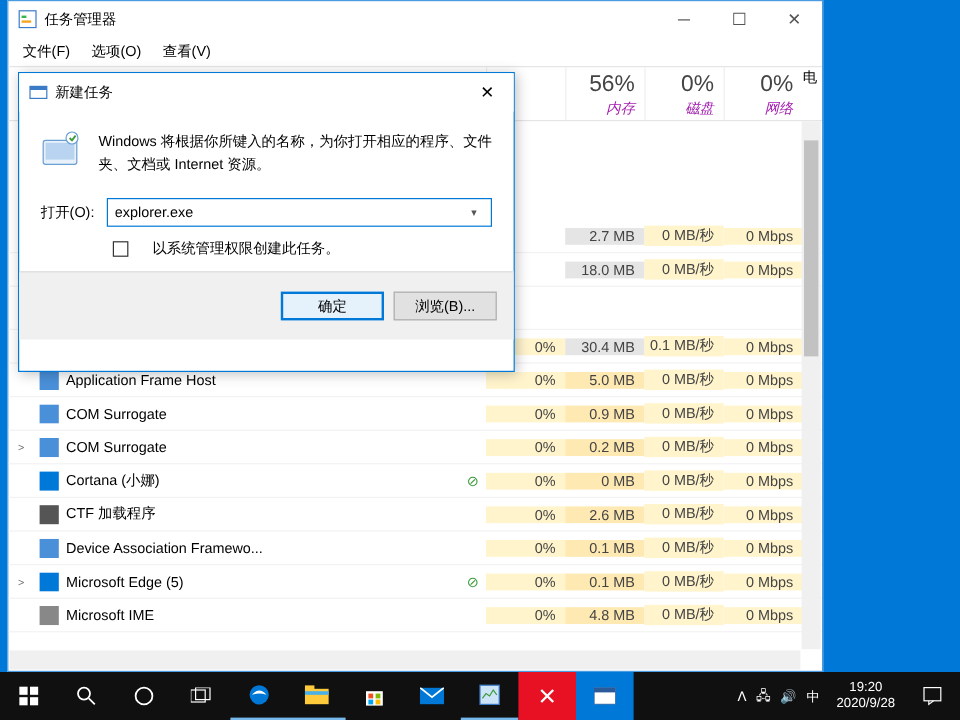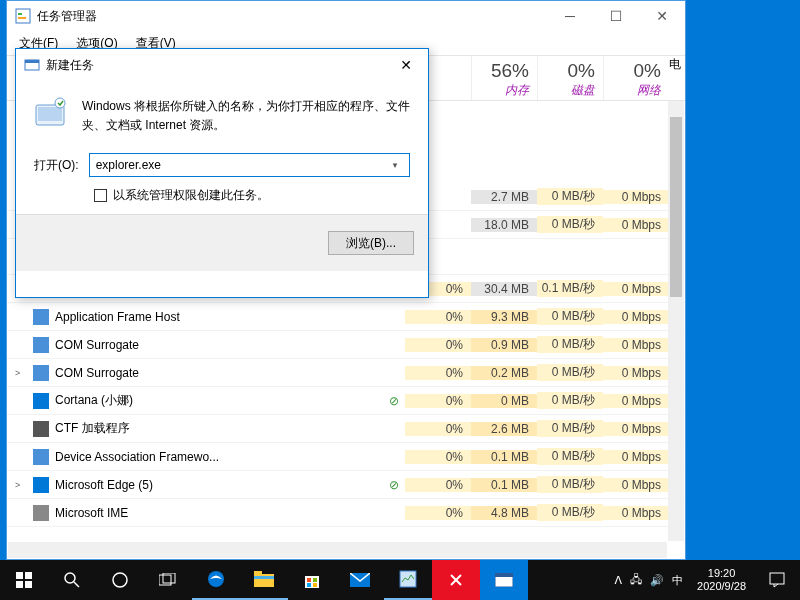--- a/index.html
+++ b/index.html
@@ -29,35 +29,35 @@
 .tm-cpu-col { background: #fff4cc; }
 .tm-mem-col { background: #ffe9b3; }
 .tm-disk-col { background: #fff4cc; }
 .tm-net-col { background: #fff4cc; }
 .tm-mem-hi { background: #e5e5e5; }
 .tm-scrollbar-v { position: absolute; right: 1px; top: 100px; width: 16px; height: 440px; background: #f0f0f0; }
 .tm-scrollbar-h { position: absolute; left: 1px; bottom: 1px; right: 18px; height: 16px; background: #f0f0f0; }
 .tm-scroll-thumb-v { position: absolute; top: 16px; left: 2px; right: 2px; height: 180px; background: #c2c2c2; }
 
 
-.dlg { position: absolute; left: 15px; top: 48px; width: 414px; height: 250px; background: #fff; border: 1px solid #0078d7; box-shadow: 2px 2px 10px rgba(0,0,0,0.25); z-index: 10; }
+.dlg { position: absolute; left: 15px; top: 60px; width: 414px; height: 250px; background: #fff; border: 1px solid #0078d7; box-shadow: 2px 2px 10px rgba(0,0,0,0.25); z-index: 10; }
 .dlg-titlebar { height: 32px; display: flex; align-items: center; padding: 0 0 0 8px; background: #fff; }
 .dlg-title-icon { width: 16px; height: 16px; margin-right: 6px; }
 .dlg-title { font-size: 12px; flex: 1; }
 .dlg-close { width: 44px; height: 30px; display: flex; align-items: center; justify-content: center; font-size: 14px; }
 .dlg-body { padding: 16px 18px 10px 18px; font-size: 12px; }
 .dlg-desc-row { display: flex; gap: 14px; margin-bottom: 18px; }
 .dlg-big-icon { width: 34px; height: 34px; flex-shrink: 0; }
 .dlg-desc { line-height: 1.6; }
 .dlg-open-row { display: flex; align-items: center; gap: 10px; margin-bottom: 10px; }
 .dlg-open-lbl { }
 .dlg-combo { flex: 1; height: 24px; border: 1px solid #0078d7; display: flex; align-items: center; padding: 0 6px; position: relative; }
 .dlg-combo-input { border: none; outline: none; flex: 1; font-size: 12px; }
 .dlg-combo-btn { width: 16px; text-align: center; color: #555; font-size: 9px; }
-.dlg-check-row { display: flex; align-items: center; gap: 6px; padding-left: 60px; }
+.dlg-check-row { display: flex; align-items: center; gap: 20px; padding-left: 60px; }
 .dlg-checkbox { width: 13px; height: 13px; border: 1px solid #333; }
 .dlg-btns { display: flex; justify-content: flex-end; gap: 8px; padding: 16px 14px; background: #f0f0f0; border-top: 1px solid #ddd; }
 .dlg-btn { width: 86px; height: 24px; border: 1px solid #adadad; background: #e1e1e1; font-size: 12px; display: flex; align-items: center; justify-content: center; }
 .dlg-btn-default { border: 2px solid #0078d7; background: #e5f1fb; }
 
 
 .taskbar { position: absolute; left: 0; bottom: 0; width: 800px; height: 40px; background: #101010; display: flex; align-items: center; color: #fff; }
 .tb-btn { width: 48px; height: 40px; display: flex; align-items: center; justify-content: center; }
 .tb-btn.active { background: #0078d7; }
 .tb-btn.running { border-bottom: 2px solid #76b9ed; }
@@ -150,21 +150,21 @@
         <div class="tm-cell tm-net-col">0 Mbps</div>
         <div style="width: 16px;"></div>
       </div>
       <div class="tm-row">
         <div class="tm-row-name">
           <span class="tm-expand"></span>
           <span class="tm-picon"></span>
           <span>Application Frame Host</span>
         </div>
         <div class="tm-cell tm-cpu-col">0%</div>
-        <div class="tm-cell tm-mem-col">9.3 MB</div>
+        <div class="tm-cell tm-mem-col">5.0 MB</div>
         <div class="tm-cell tm-disk-col">0 MB/秒</div>
         <div class="tm-cell tm-net-col">0 Mbps</div>
         <div style="width: 16px;"></div>
       </div>
       <div class="tm-row">
         <div class="tm-row-name">
           <span class="tm-expand"></span>
           <span class="tm-picon"></span>
           <span>COM Surrogate</span>
         </div>
@@ -280,20 +280,21 @@
         <input class="dlg-combo-input" value="explorer.exe" style="">
         <span class="dlg-combo-btn">▾</span>
       </div>
     </div>
     <div class="dlg-check-row">
       <span class="dlg-checkbox"></span>
       <span>以系统管理权限创建此任务。</span>
     </div>
   </div>
   <div class="dlg-btns">
+    <div class="dlg-btn dlg-btn-default">确定</div>
     <div class="dlg-btn">浏览(B)...</div>
   </div>
 </div>
 
 <div class="taskbar">
   <div class="tb-btn">
       <svg width="16" height="16" viewBox="0 0 16 16">
         <rect x="0" y="0" width="7" height="7" fill="#fff"></rect>
         <rect x="9" y="0" width="7" height="7" fill="#fff"></rect>
         <rect x="0" y="9" width="7" height="7" fill="#fff"></rect>

